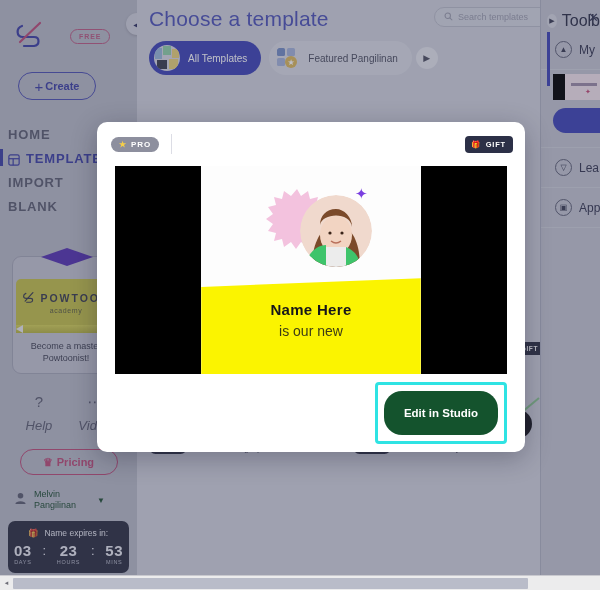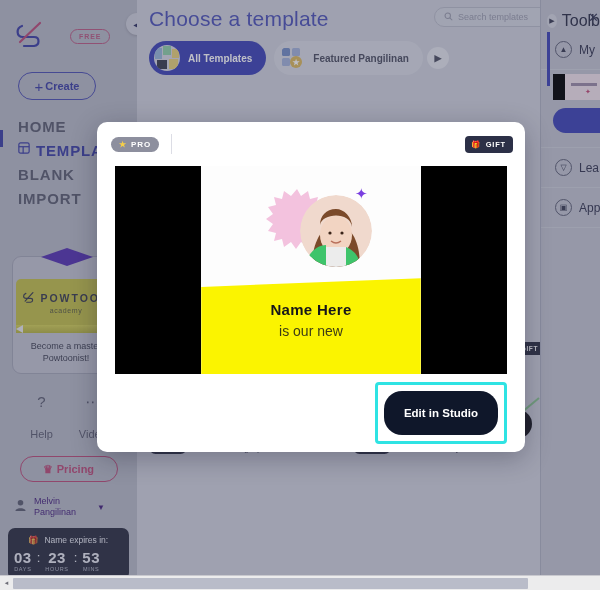--- a/index.html
+++ b/index.html
@@ -41,22 +41,22 @@
   }
   .create-btn {
     margin: 16px 0 0 18px; width: 78px; height: 28px;
     border: 1.4px solid #4a4fd0; border-radius: 15px;
     color: #3b3fc4; font-size: 11px; font-weight: 600;
     display:flex; align-items:center; justify-content:center; gap:1px;
   }
   .create-btn .plus { font-size: 15px; font-weight: 400; margin-right:1px;}
   .nav { margin-top: 18px; }
   .nav-item {
-    height: 24px; display:flex; align-items:flex-start; gap:6px;
-    padding-left: 18px; font-size: 15px; letter-spacing: .85px;
+    height: 24px; display:flex; align-items:flex-end; gap:6px;
+    padding-left: 8px; font-size: 13px; letter-spacing: .85px;
     font-weight: 700; color: #5c5f77;
   }
   .nav-item.active { color: #3b3fc4; }
   .nav-item.active .nav-ico { display:block; }
   .nav-ico { width: 12px; height:12px; }
   .active-bar {
     position:absolute; left:0; width:3px; height:17px; background:#3b3fc4;
     margin-top:-12px;
   }
   
@@ -74,51 +74,51 @@
   }
   .acad-word { font-size: 10.5px; letter-spacing:2px; font-weight:700; color:#3a3d55; display:flex; align-items:center; gap:4px;}
   .acad-sub { font-size: 7px; color:#5b5d39; letter-spacing:.6px; margin-top:-2px;}
   .pencil { height: 8px; margin: 0 3px; background: linear-gradient(#d8d432,#b9b61f); position:relative;}
   .pencil:before{content:"";position:absolute;left:0;top:0;border-style:solid;border-width:4px 7px 4px 0;border-color:transparent #e8e8ee transparent transparent;}
   .acad-text { text-align:center; font-size:9px; color:#3f4259; padding: 7px 4px 9px; line-height:1.35; }
   
   .helprow { display:flex; justify-content:center; gap: 26px; margin-top: 20px; color:#5c5f77; }
   .helpcol { text-align:center; }
   .helpcol .gl { font-size: 15px; line-height: 16px; }
-  .helpcol .lb { font-size: 11px; margin-top: 18px; }
+  .helpcol .lb { font-size: 13px; margin-top: 8px; font-style: italic; }
   .pricing {
     margin: 16px auto 0; width: 98px; height: 26px;
     border: 1.3px solid #d8447e; border-radius: 14px;
     display:flex; align-items:center; justify-content:center; gap:4px;
     color:#d8447e; font-size:11px; font-weight:700;
   }
-  .userrow { display:flex; align-items:center; gap:7px; padding: 14px 0 0 14px; color:#4c1d95; }
+  .userrow { display:flex; align-items:center; gap:7px; padding: 14px 0 0 14px; color:#14532d; }
   .uname { font-size: 9px; line-height: 11px; }
   .chev { margin-left: 14px; font-size: 8px; }
   .gift-box {
     margin: 10px 8px 0; background: #2c3047; border-radius: 7px;
     padding: 7px 6px 8px; color:#e6e8f2;
   }
   .gift-top { display:flex; align-items:center; gap:5px; font-size: 8.5px; justify-content:center;}
-  .gift-nums { display:flex; justify-content:flex-start; gap: 5px; margin-top: 4px; }
+  .gift-nums { display:flex; justify-content:space-between; gap: 5px; margin-top: 4px; }
   .gnum { text-align:center; }
   .gnum b { font-size: 15px; font-weight: 700; letter-spacing:.5px;}
   .gnum span { display:block; font-size: 5.5px; letter-spacing:.7px; color:#b4b8cc; margin-top:-1px;}
   .gsep { font-size: 13px; padding-top:1px; }
   
   #main { flex: 1; position: relative; background:#cfd2e0; overflow:hidden; }
   .main-head { padding: 7px 0 0 12px; display:flex; align-items:flex-start; }
   .page-title { font-size: 21px; color:#4a52d6; font-weight:400; letter-spacing:.2px;}
   .search {
     margin-left: auto; margin-right: 36px; 
     width: 130px; height: 20px; border: 1px solid #b9bccc; border-radius: 11px;
     display:flex; align-items:center; gap:5px; padding-left: 9px;
     color:#9a9db1; font-size: 9px; background: rgba(255,255,255,.10);
   }
-  .pills { display:flex; gap: 8px; padding: 10px 12px 0 12px; align-items:center;font-weight:bold;}
+  .pills { display:flex; gap: 8px; padding: 10px 12px 0 12px; align-items:center;}
   .pill {
     height: 34px; border-radius: 18px; display:flex; align-items:center; gap: 8px;
     padding: 0 14px 0 5px; font-size: 10px; color:#4c4f66; background: rgba(255,255,255,.22);
   }
   .pill.active { background:#3b43d8; color:#fff; }
   .pill .thumb { width: 26px; height:26px; border-radius: 50%; overflow:hidden; flex:none; }
   .pill-arrow {
     width: 22px; height:22px; border-radius:50%; background:rgba(255,255,255,.42);
     display:flex;align-items:center;justify-content:center;font-size:9px;color:#4c4f66;
     margin-left:-4px;
@@ -193,21 +193,21 @@
   .s-l1 { position:absolute; width:100%; text-align:center; bottom: 27%; font-size: 15px; font-weight:800; color:#16161a; letter-spacing:.3px;}
   .s-l2 { position:absolute; width:100%; text-align:center; bottom: 17%; font-size: 14px; color:#3c3c16; }
   .s-l3 { position:absolute; width:100%; text-align:center; bottom: 5%; font-size: 15px; font-weight:800; color:#16161a; letter-spacing:.5px;}
   .m-foot { flex:1; display:flex; align-items:center; padding: 0 18px; gap: 10px; }
   .m-desc { font-size: 9.5px; color:#3b3e58; line-height: 1.6; max-width: 262px; }
   .m-cta-wrap {
     margin-left:auto; border: 3px solid #2fe3e3; border-radius: 4px;
     padding: 6px; background: #fff;
   }
   .m-cta {
-    background:#0f172a; color:#fff; border-radius: 18px;
+    background:#14532d; color:#fff; border-radius: 18px;
     padding: 16px 20px; font-size: 11.5px; font-weight:700; white-space:nowrap;
   }
   
   #hscroll {
     position:absolute; left:0; bottom:0; width:600px; height: 15px;
     background:#ececed; border-top:1px solid #c9c9cf; z-index: 40;
     display:flex; align-items:center;
   }
   .sb-arrow { width: 13px; text-align:center; font-size:7px; color:#6d6d77; }
   .sb-track { flex:1; height: 11px; position:relative; }
@@ -246,24 +246,24 @@
       <div class="nav-item active">
         <div class="active-bar"></div>
         <svg class="nav-ico" viewBox="0 0 14 14">
           <rect x="1" y="1" width="12" height="12" rx="2" fill="none" stroke="#3b3fc4" stroke-width="1.4"></rect>
           <line x1="1" y1="5.5" x2="13" y2="5.5" stroke="#3b3fc4" stroke-width="1.4"></line>
           <line x1="6" y1="5.5" x2="6" y2="13" stroke="#3b3fc4" stroke-width="1.4"></line>
         </svg>
         <span>TEMPLATES</span>
       </div>
       <div class="nav-item">
+        <span>IMPORT</span>
+      </div>
+      <div class="nav-item">
         <span>BLANK</span>
-      </div>
-      <div class="nav-item">
-        <span>IMPORT</span>
       </div>
     </div>
 
     <div class="academy">
       <div class="cap">
         <svg width="56" height="24" viewBox="0 0 56 24">
           <polygon points="28,2 54,11 28,20 2,11" fill="#5b2fd6"></polygon>
         </svg>
       </div>
       <div class="acad-yellow">

